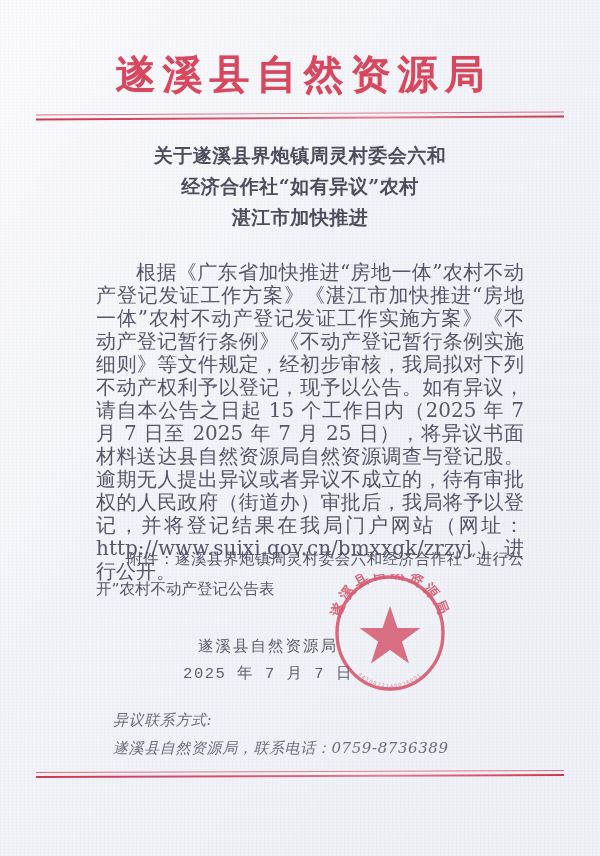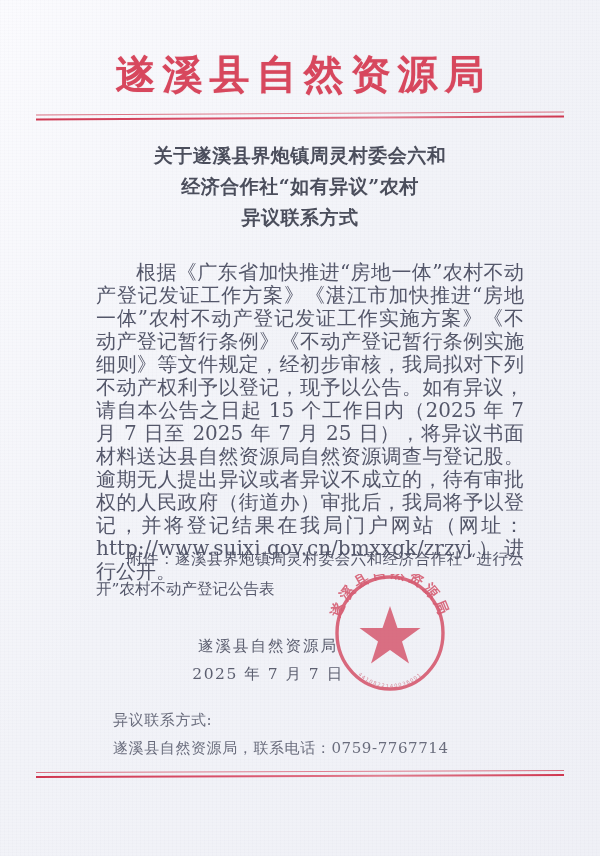--- a/index.html
+++ b/index.html
@@ -141,21 +141,21 @@
     width: 600px;
     text-align: center;
     font-family: "DejaVu Serif", "Liberation Serif", serif;
     font-size: 15.5px;
     line-height: 28px;
     color: #5c5f70;
     padding-right: 64px;
     box-sizing: border-box;
   }
   .sign .org { letter-spacing: 2px; }
-  .sign .date { letter-spacing: 1.5px; }
+  .sign .date { letter-spacing: 1.5px; font-family: Liberation Mono, monospace; }
 
   
   .seal {
     position: absolute;
     left: 311px;
     top: 574px;
     width: 158px;
     height: 118px;
     pointer-events: none;
   }
@@ -166,41 +166,41 @@
     position: absolute;
     top: 706px;
     left: 113px;
     width: 430px;
     font-family: "DejaVu Serif", "Liberation Serif", serif;
     font-size: 15px;
     line-height: 28px;
     color: #6a6d7d;
     letter-spacing: .6px;
   }
-  .contact div { white-space: nowrap; }
+  .contact div { white-space: nowrap; font-style: italic; }
 </style>
 </head>
 <body>
 
 <div class="page">
   <div class="grain"></div>
 
   <div class="masthead">
     <div class="masthead-title">遂溪县自然资源局</div>
   </div>
 
   <div class="rule-top">
     <div class="l1"></div>
     <div class="l2"></div>
   </div>
 
   <div class="doc-title">
     <div>关于遂溪县界炮镇周灵村委会六和</div>
     <div>经济合作社“如有异议”农村</div>
-    <div>异议联系方式</div>
+    <div>湛江市加快推进</div>
   </div>
 
   <div class="body-block">
     <p class="p-indent">根据《广东省加快推进“房地一体”农村不动产登记发证工作方案》《湛江市加快推进“房地一体”农村不动产登记发证工作实施方案》《不动产登记暂行条例》《不动产登记暂行条例实施细则》等文件规定，经初步审核，我局拟对下列不动产权利予以登记，现予以公告。如有异议，请自本公告之日起 15 个工作日内（2025 年 7 月 7 日至 2025 年 7 月 25 日），将异议书面材料送达县自然资源局自然资源调查与登记股。逾期无人提出异议或者异议不成立的，待有审批权的人民政府（街道办）审批后，我局将予以登记，并将登记结果在我局门户网站（网址：http://www.suixi.gov.cn/bmxxgk/zrzyj）进行公开。</p>
   </div>
 
   <div class="attach">附件：遂溪县界炮镇周灵村委会六和经济合作社 “进行公开”农村不动产登记公告表</div>
 
   <div class="sign">
     <div class="org">遂溪县自然资源局</div>
@@ -222,20 +222,20 @@
 
       <path id="codepath" d="M 40 92 a 46 46 0 0 0 78 0" fill="none"></path>
       <text font-family="DejaVu Sans, sans-serif" font-size="5" fill="#c3455c" opacity=".75" letter-spacing="1.2">
         <textPath href="#codepath" startOffset="50%" text-anchor="middle">4410822140036001</textPath>
       </text>
     </svg>
   </div>
 
   <div class="contact">
     <div>异议联系方式:</div>
-    <div>遂溪县自然资源局，联系电话：0759-7767714</div>
+    <div>遂溪县自然资源局，联系电话：0759-8736389</div>
   </div>
 
   <div class="rule-bottom">
     <div class="l1"></div>
     <div class="l2"></div>
   </div>
 </div>
 
 </body></html>

